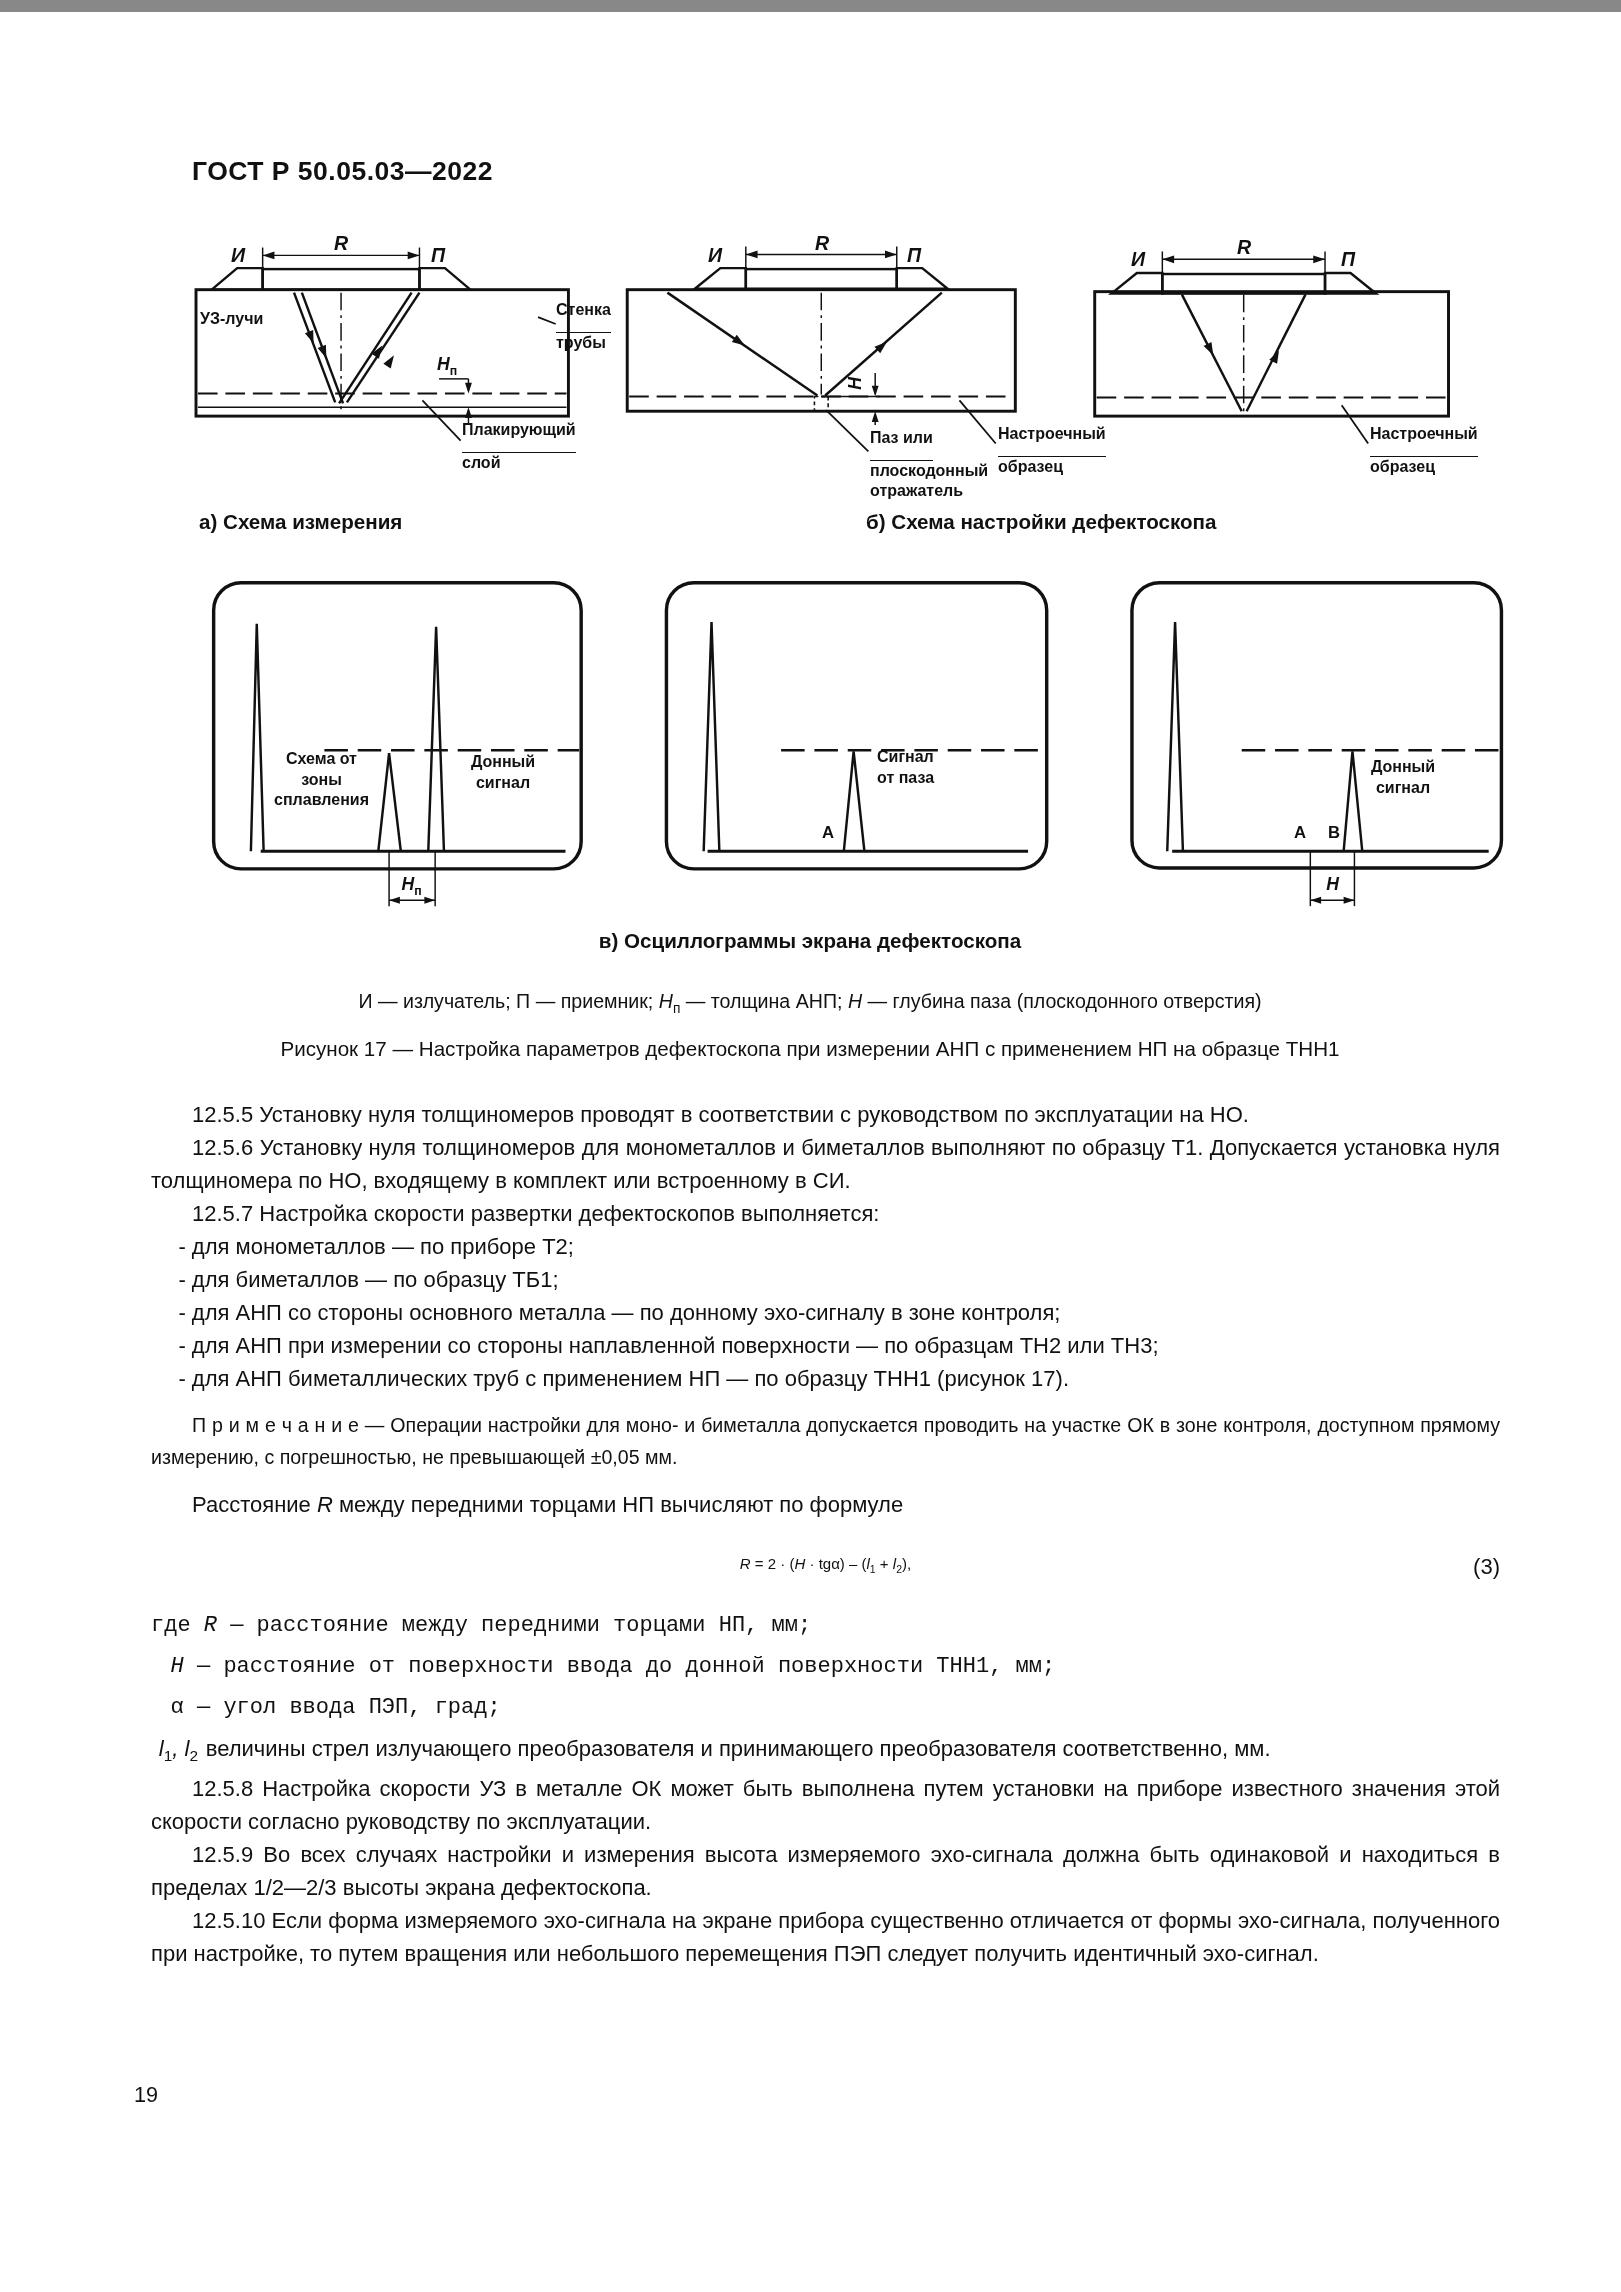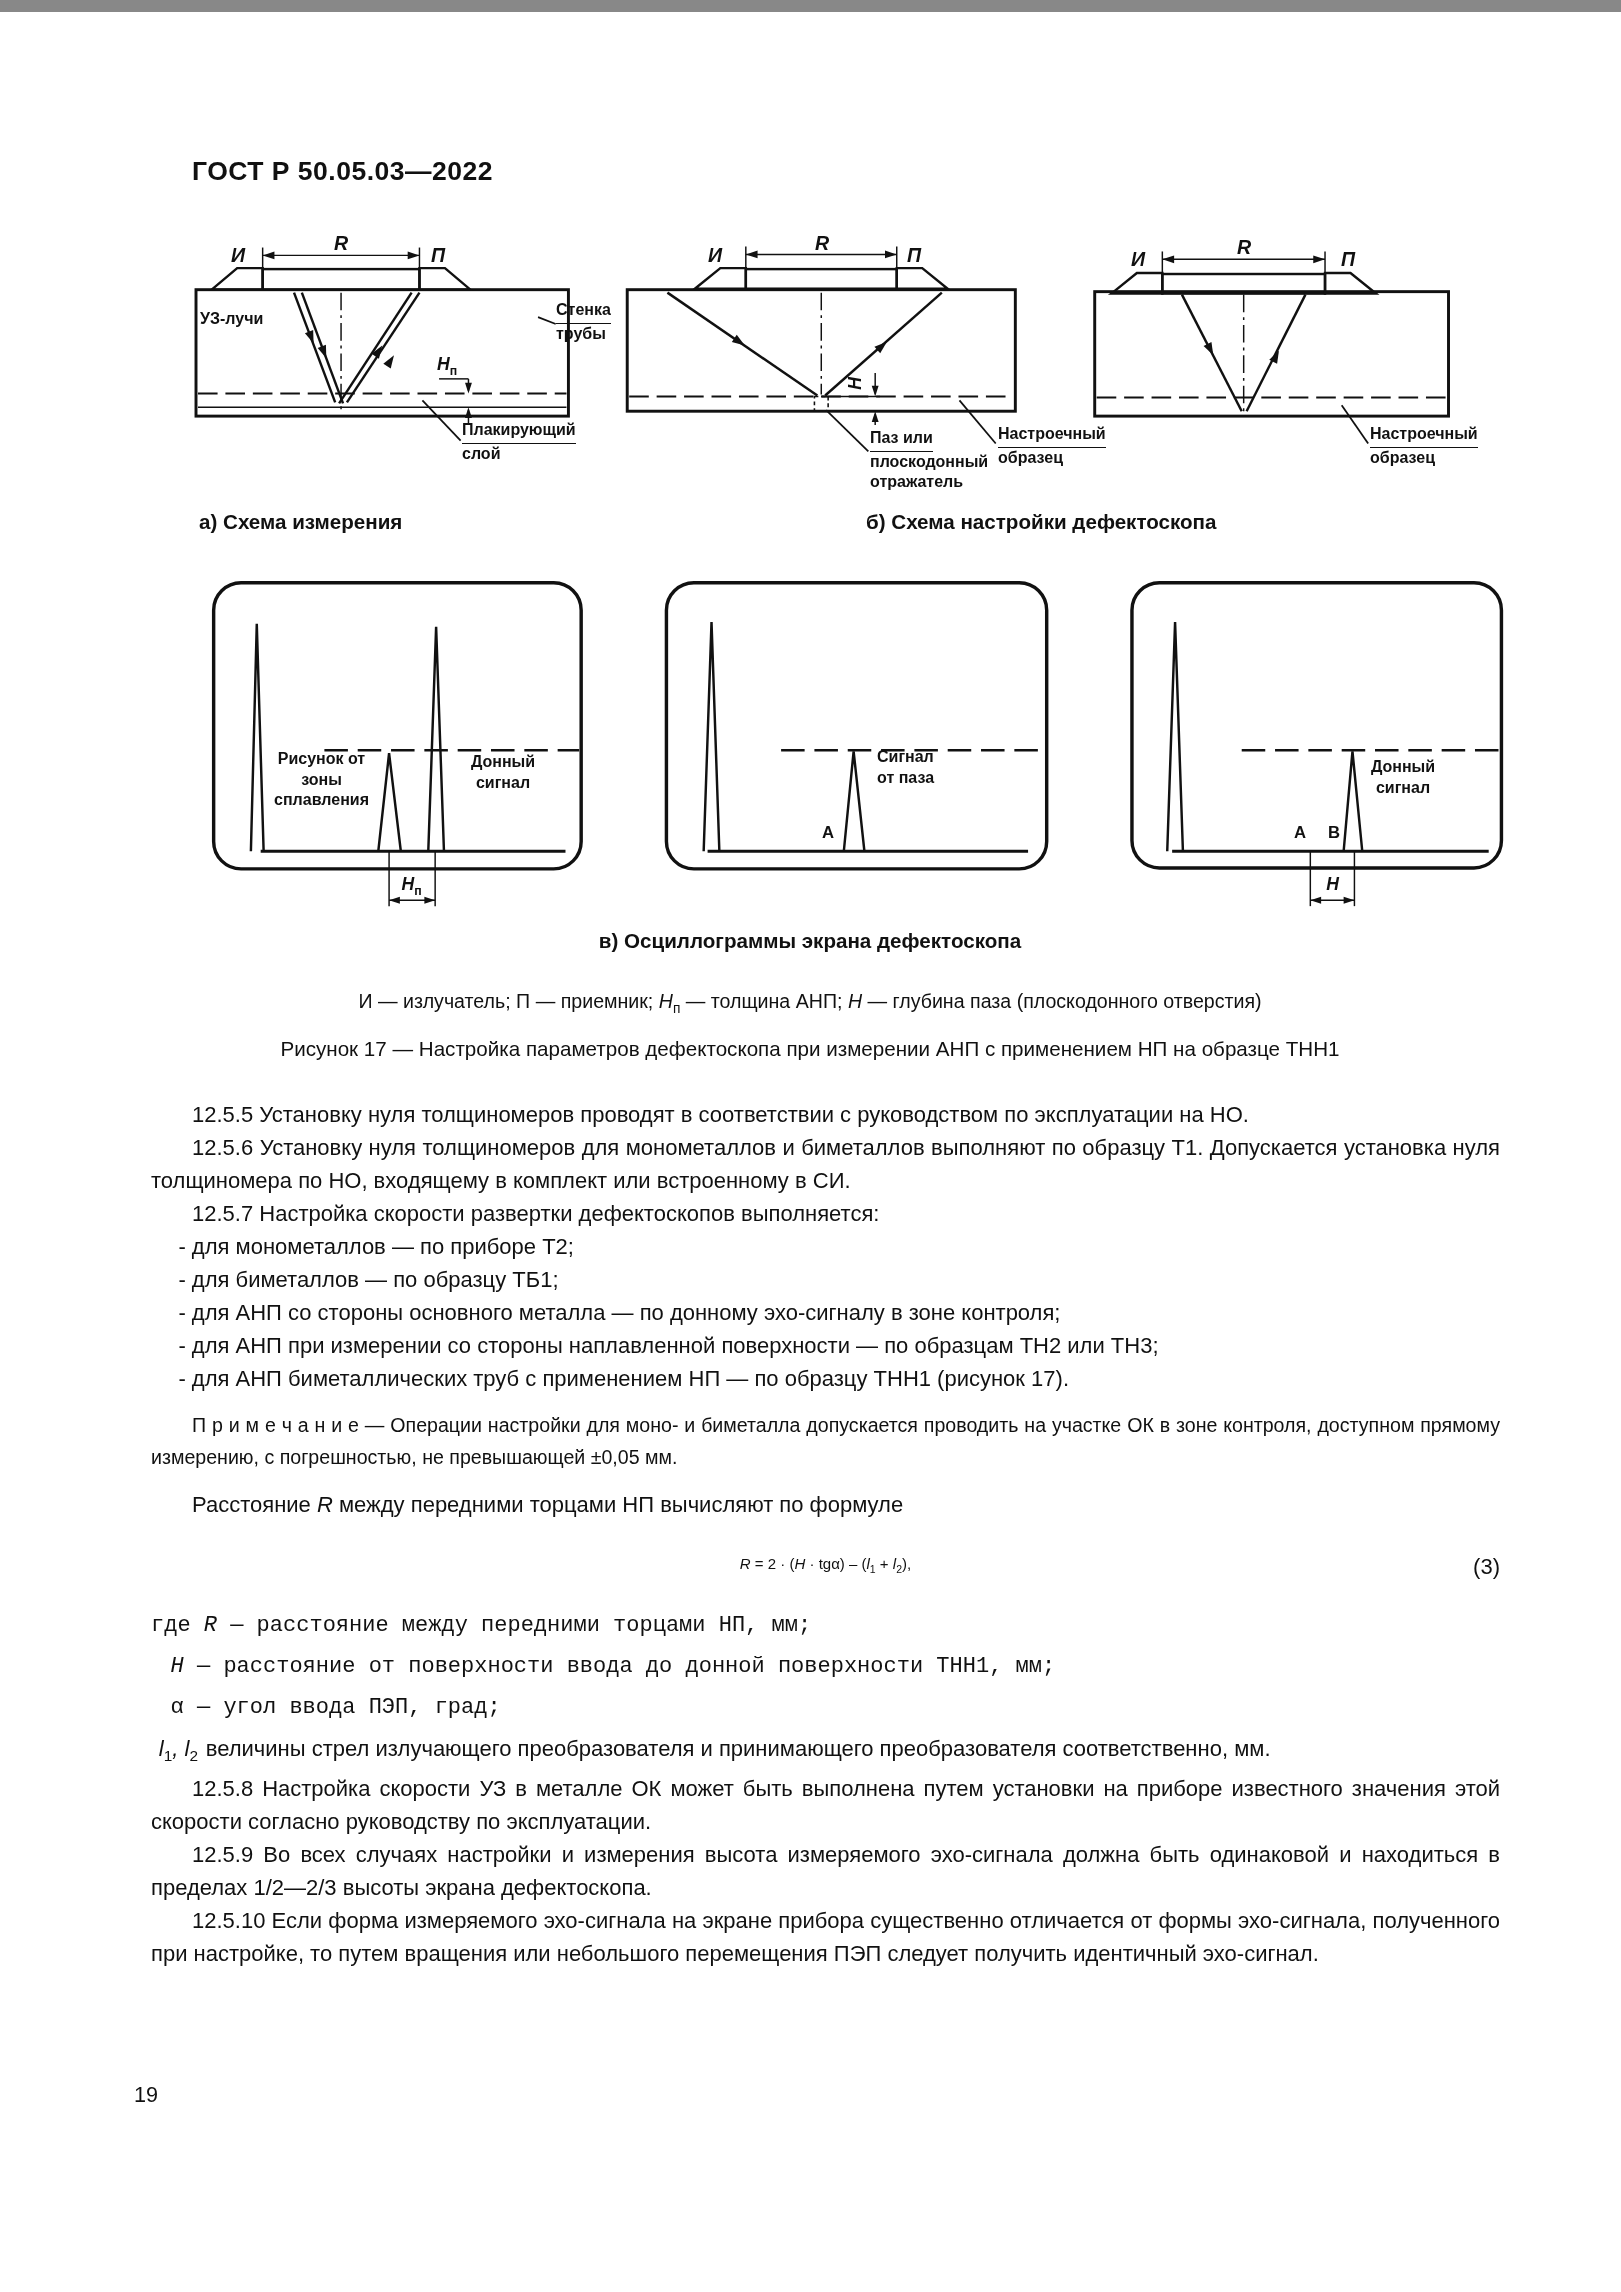--- a/index.html
+++ b/index.html
@@ -4,21 +4,21 @@
 <style>
   html,body{margin:0;padding:0;background:#888;}
   .page{
     position:relative;width:1621px;height:2293px;background:#ffffff;
     font-family:"Liberation Sans", sans-serif;color:#111;overflow:hidden;margin:12px auto;
   }
   .std-header{position:absolute;left:192px;top:144px;font-size:26.5px;font-weight:bold;letter-spacing:0.5px;}
   svg.linework{position:absolute;left:0;top:0;}
   .lbl{position:absolute;font-weight:bold;font-size:16px;line-height:20.6px;white-space:nowrap;}
   .lbl .ln{display:block;}
-  .lbl .ul{border-bottom:1.8px solid #111;padding-bottom:2px;display:inline-block;}
+  .lbl .ul{border-bottom:1.8px solid #111;padding-bottom:11px;display:inline-block;}
   .ctr{text-align:center;}
   .ltr{position:absolute;font-size:19.6px;font-weight:bold;font-style:italic;white-space:nowrap;}
   .point{position:absolute;font-size:16.7px;font-weight:bold;}
   .dim{position:absolute;font-size:17.6px;font-weight:bold;font-style:italic;text-align:center;}
   .dim sub{font-size:70%;font-style:normal;}
   .rot{display:inline-block;transform:rotate(-90deg);}
   .cap{position:absolute;font-size:20.6px;font-weight:bold;white-space:nowrap;}
   .cap-center{position:absolute;left:128px;width:1364px;text-align:center;font-weight:bold;font-size:20.6px;}
   .legend{position:absolute;left:128px;width:1364px;text-align:center;font-size:19.6px;}
   .legend i{font-style:italic;}
@@ -206,21 +206,21 @@
   <div class="ltr" style="left:1341px;top:236px;">П</div>
   <div class="lbl" style="left:1370px;top:412px;">
     <span class="ln"><span class="ul">Настроечный</span></span>
     <span class="ln">образец</span>
   </div>
 
   <div class="cap" style="left:199px;top:498px;">а) Схема измерения</div>
   <div class="cap" style="left:866px;top:498px;">б) Схема настройки дефектоскопа</div>
 
   <div class="lbl ctr" style="left:253px;top:737px;width:137px;">
-    <span class="ln">Рисунок от</span>
+    <span class="ln">Схема от</span>
     <span class="ln">зоны</span>
     <span class="ln">сплавления</span>
   </div>
   <div class="lbl ctr" style="left:444px;top:740px;width:118px;">
     <span class="ln">Донный</span>
     <span class="ln">сигнал</span>
   </div>
   <div class="dim" style="left:391px;top:862px;width:41px;"><span>Н</span><sub>п</sub></div>
 
   <div class="lbl" style="left:877px;top:735px;">

